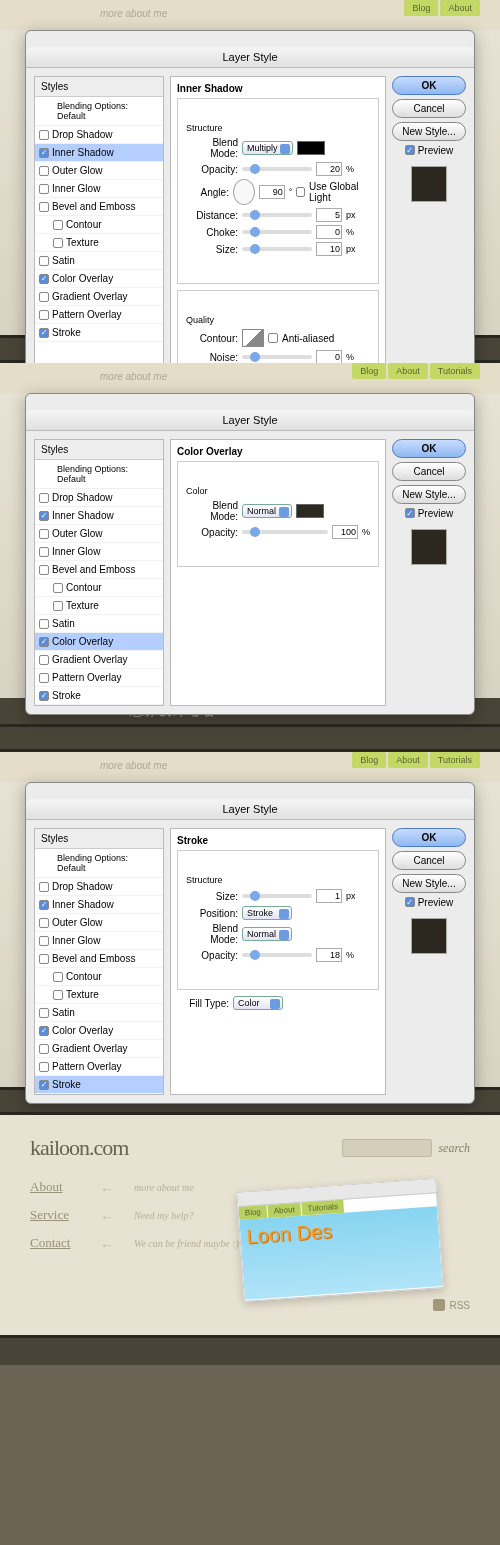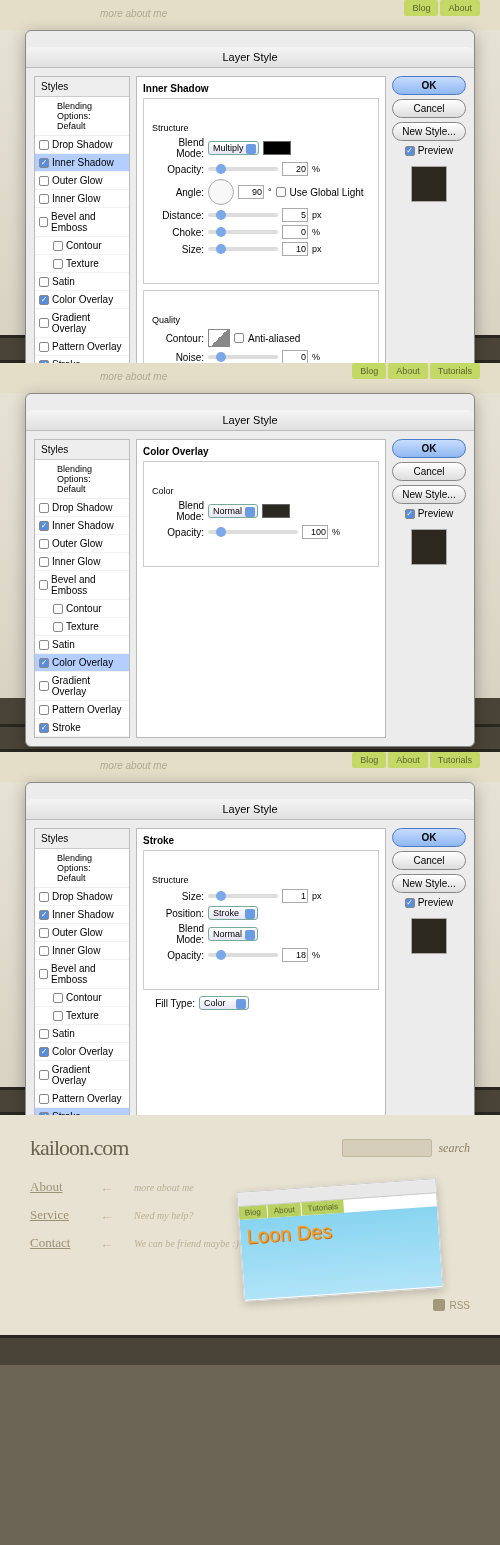--- a/index.html
+++ b/index.html
@@ -5,21 +5,21 @@
 * { box-sizing: border-box; margin: 0; padding: 0; font-family: "Lucida Grande", Arial, sans-serif; font-size: 10px; }
 body { width: 500px; background: #6b6454; }
 .bg-section { background: linear-gradient(#e8e4d5, #d8d3c3); height: 335px; position: relative; }
 .header-frag { height: 30px; background: #e4ddc8; position: relative; overflow: hidden; }
 .header-frag .more { font-style: italic; color: #b0a890; font-size: 10px; position: absolute; left: 100px; top: 8px; }
 .nav-pills { position: absolute; right: 20px; top: 0; display: flex; gap: 2px; }
 .pill { background: #c4d866; padding: 3px 8px; border-radius: 2px; color: #5a6230; font-size: 9px; }
 .dialog { position: absolute; top: 30px; left: 25px; width: 450px; background: #ececec; border: 1px solid #888; border-radius: 6px; box-shadow: 0 4px 16px rgba(0,0,0,0.3); }
 .dialog-title { text-align: center; padding: 4px; font-size: 11px; background: linear-gradient(#f5f5f5, #e0e0e0); border-bottom: 1px solid #bbb; border-radius: 6px 6px 0 0; margin-top: 16px; }
 .dialog-body { display: flex; padding: 8px; gap: 6px; }
-.styles-panel { width: 96px; border: 1px solid #bbb; background: #fff; }
+.styles-panel { width: 130px; border: 1px solid #bbb; background: #fff; }
 .styles-header { background: #eee; padding: 4px 6px; border-bottom: 1px solid #ccc; font-size: 10px; }
 .styles-sub { padding: 4px 22px; font-size: 9px; border-bottom: 1px solid #eee; }
 .style-row { display: flex; align-items: center; gap: 3px; padding: 3px 4px; font-size: 9.5px; border-bottom: 1px solid #f2f2f2; cursor: pointer; }
 .style-row.selected { background: #b4ceff; }
 .style-row.indent { padding-left: 18px; }
 .chk { width: 10px; height: 10px; border: 1px solid #888; background: #fff; display: inline-flex; align-items: center; justify-content: center; border-radius: 2px; }
 .chk.checked { background: #5a8cd8; }
 .chk.checked::after { content: "✓"; color: #fff; font-size: 8px; }
 .main-panel { flex: 1; border: 1px solid #bbb; background: #fff; padding: 6px; }
 .section-title { font-size: 10px; font-weight: bold; margin-bottom: 4px; }
@@ -35,21 +35,21 @@
 .unit { font-size: 9px; }
 .angle-dial { width: 26px; height: 26px; border: 1px solid #aaa; border-radius: 50%; background: #f8f8f8; position: relative; }
 .swatch { width: 28px; height: 14px; border: 1px solid #666; }
 .swatch.black { background: #000; }
 .swatch.dark { background: #2a2a22; }
 .swatch.white { background: #fff; }
 .contour-sw { width: 22px; height: 18px; border: 1px solid #888; background: linear-gradient(135deg,#fff 50%,#888 50%); }
 .buttons-col { width: 74px; display: flex; flex-direction: column; gap: 4px; }
 .btn { background: linear-gradient(#fff,#ddd); border: 1px solid #888; border-radius: 10px; padding: 3px 4px; font-size: 10px; text-align: center; cursor: pointer; }
 .btn.primary { background: linear-gradient(#c8dcff,#8fb8f0); border-color: #4a7ac8; font-weight: bold; }
-.preview-chk { display: flex; align-items: center; gap: 3px; justify-content: center; font-size: 10px; }
+.preview-chk { display: flex; align-items: flex-start; gap: 3px; justify-content: center; font-size: 10px; }
 .preview-sw { width: 36px; height: 36px; border: 1px solid #aaa; background: #2c2820; margin: 6px auto; }
 .divider { height: 28px; background: #4a4438; border-top: 3px solid #2a2620; border-bottom: 3px solid #2a2620; }
 .watermark { text-align: center; padding: 4px; font-size: 14px; color: #aaa; background: #4a4438; }
 .footer-site { background: #e8e2d2; min-height: 220px; padding: 20px 30px; position: relative; }
 .site-logo { font-family: Georgia, serif; font-size: 22px; color: #6a6250; letter-spacing: -1px; }
 .search-box { position: absolute; right: 30px; top: 24px; display: flex; align-items: center; gap: 6px; }
 .search-input { width: 90px; height: 18px; background: #d4ceba; border: 1px solid #c0b8a0; border-radius: 2px; }
 .search-label { font-family: Georgia, serif; font-style: italic; color: #8a8068; font-size: 12px; }
 .nav-links { margin-top: 18px; display: flex; flex-direction: column; gap: 12px; }
 .nav-link { display: flex; align-items: center; gap: 20px; }

